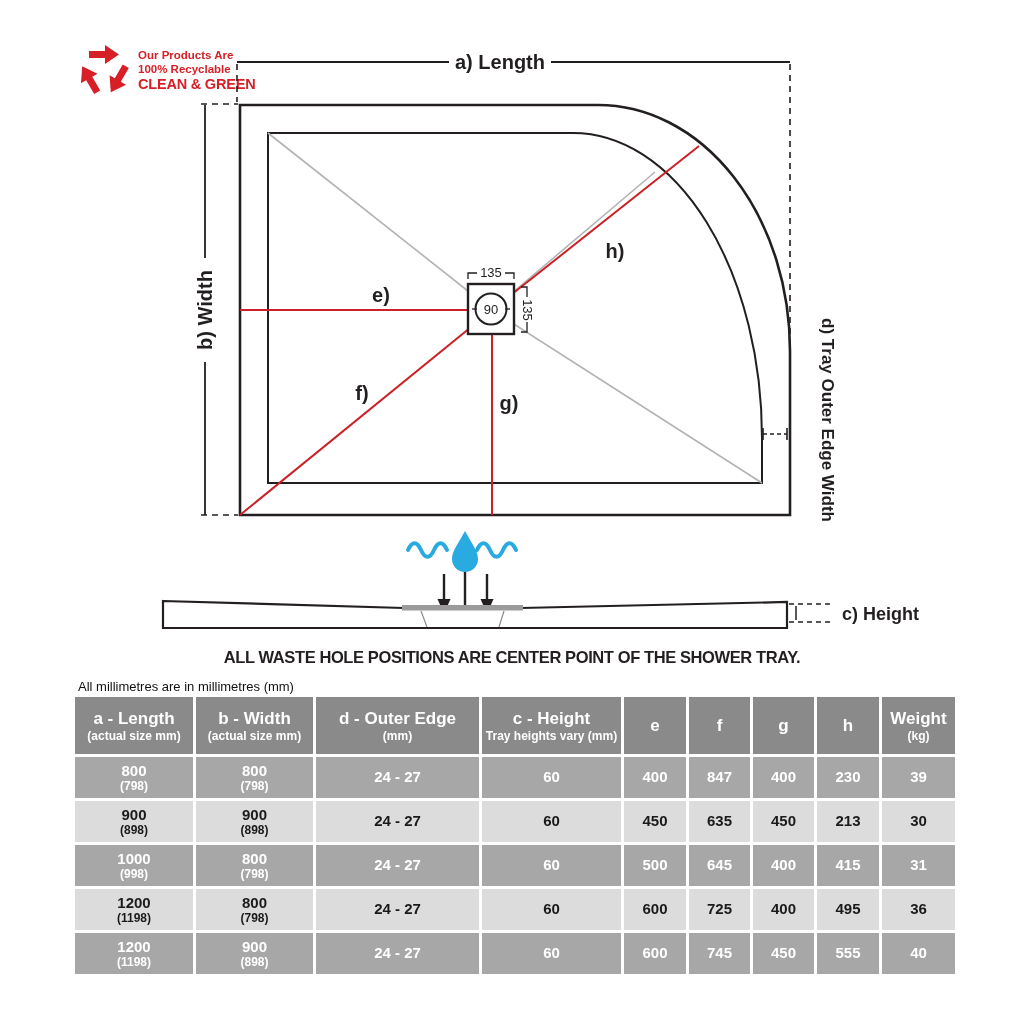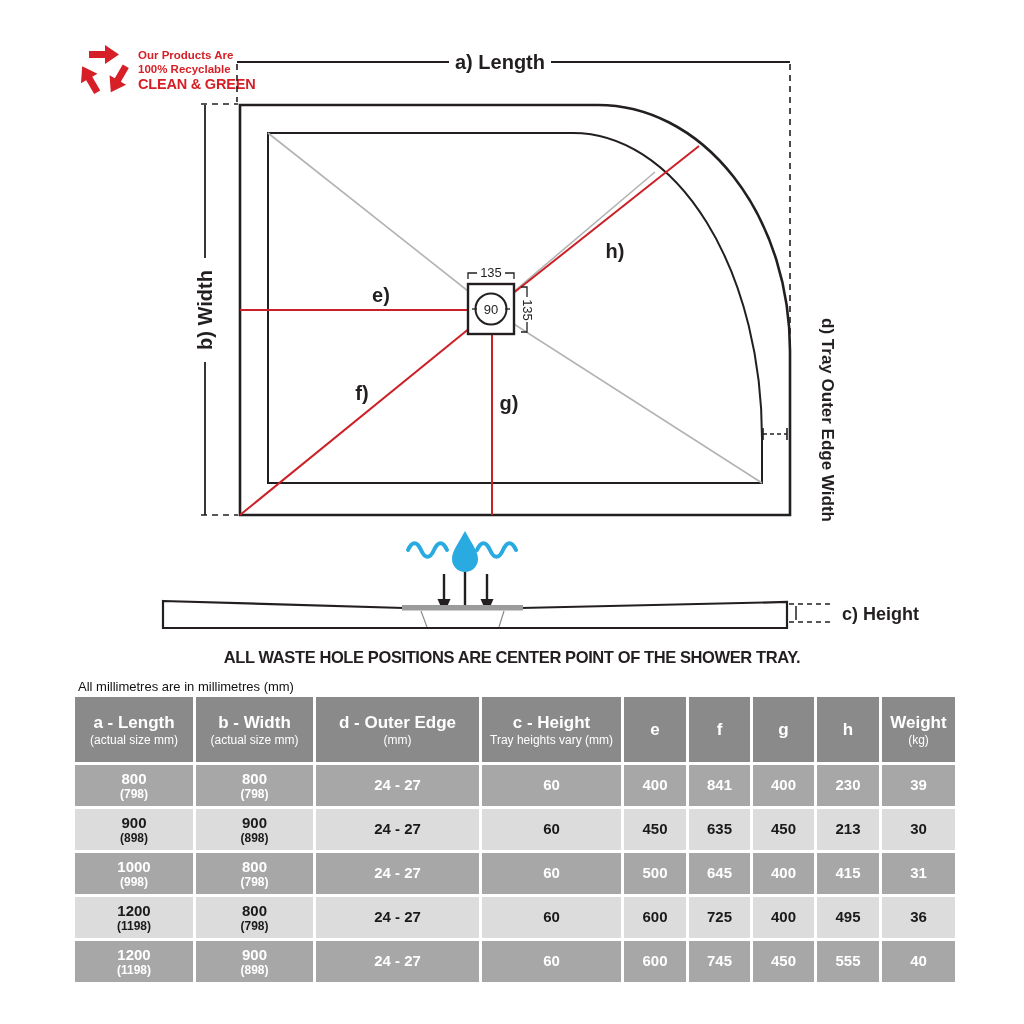--- a/index.html
+++ b/index.html
@@ -24,23 +24,23 @@
   
   #caption{position:absolute;left:75px;right:75px;top:648px;text-align:center;
            font-size:16.5px;font-weight:bold;color:#231f20;letter-spacing:-0.4px;}
   #note{position:absolute;left:78px;top:679px;font-size:13px;color:#111;}
 
   
   #spec{position:absolute;left:75px;top:697px;display:grid;
         grid-template-columns:118px 117px 163px 139px 62px 61px 61px 62px 73px;
         gap:3px;background:#fff;}
   #spec .cell{display:flex;flex-direction:column;align-items:center;justify-content:center;text-align:center;}
-  #spec .th{height:65px;background:#8a8a8a;color:#fff;}
+  #spec .th{height:57px;background:#8a8a8a;color:#fff;}
   #spec .th .t{font-size:17px;font-weight:bold;line-height:1.25;}
-  #spec .th .s{font-size:12px;font-weight:normal;line-height:1.2;}
+  #spec .th .s{font-size:12px;font-weight:bold;line-height:1.2;}
   #spec .dark{height:41px;background:#a7a7a7;color:#fff;}
   #spec .light{height:41px;background:#dcdcdc;color:#1a1a1a;}
   #spec .v{font-size:15px;font-weight:bold;line-height:1.25;}
   #spec .sub{font-size:12px;font-weight:bold;line-height:1.1;}
 </style>
 </head>
 <body>
 
 <div id="page">
 
@@ -199,21 +199,21 @@
     <div class="cell dark">
         <div class="v">24 - 27</div>
       </div>
     <div class="cell dark">
         <div class="v">60</div>
       </div>
     <div class="cell dark">
         <div class="v">400</div>
       </div>
     <div class="cell dark">
-        <div class="v">841</div>
+        <div class="v">847</div>
       </div>
     <div class="cell dark">
         <div class="v">400</div>
       </div>
     <div class="cell dark">
         <div class="v">230</div>
       </div>
     <div class="cell dark">
         <div class="v">39</div>
       </div>

